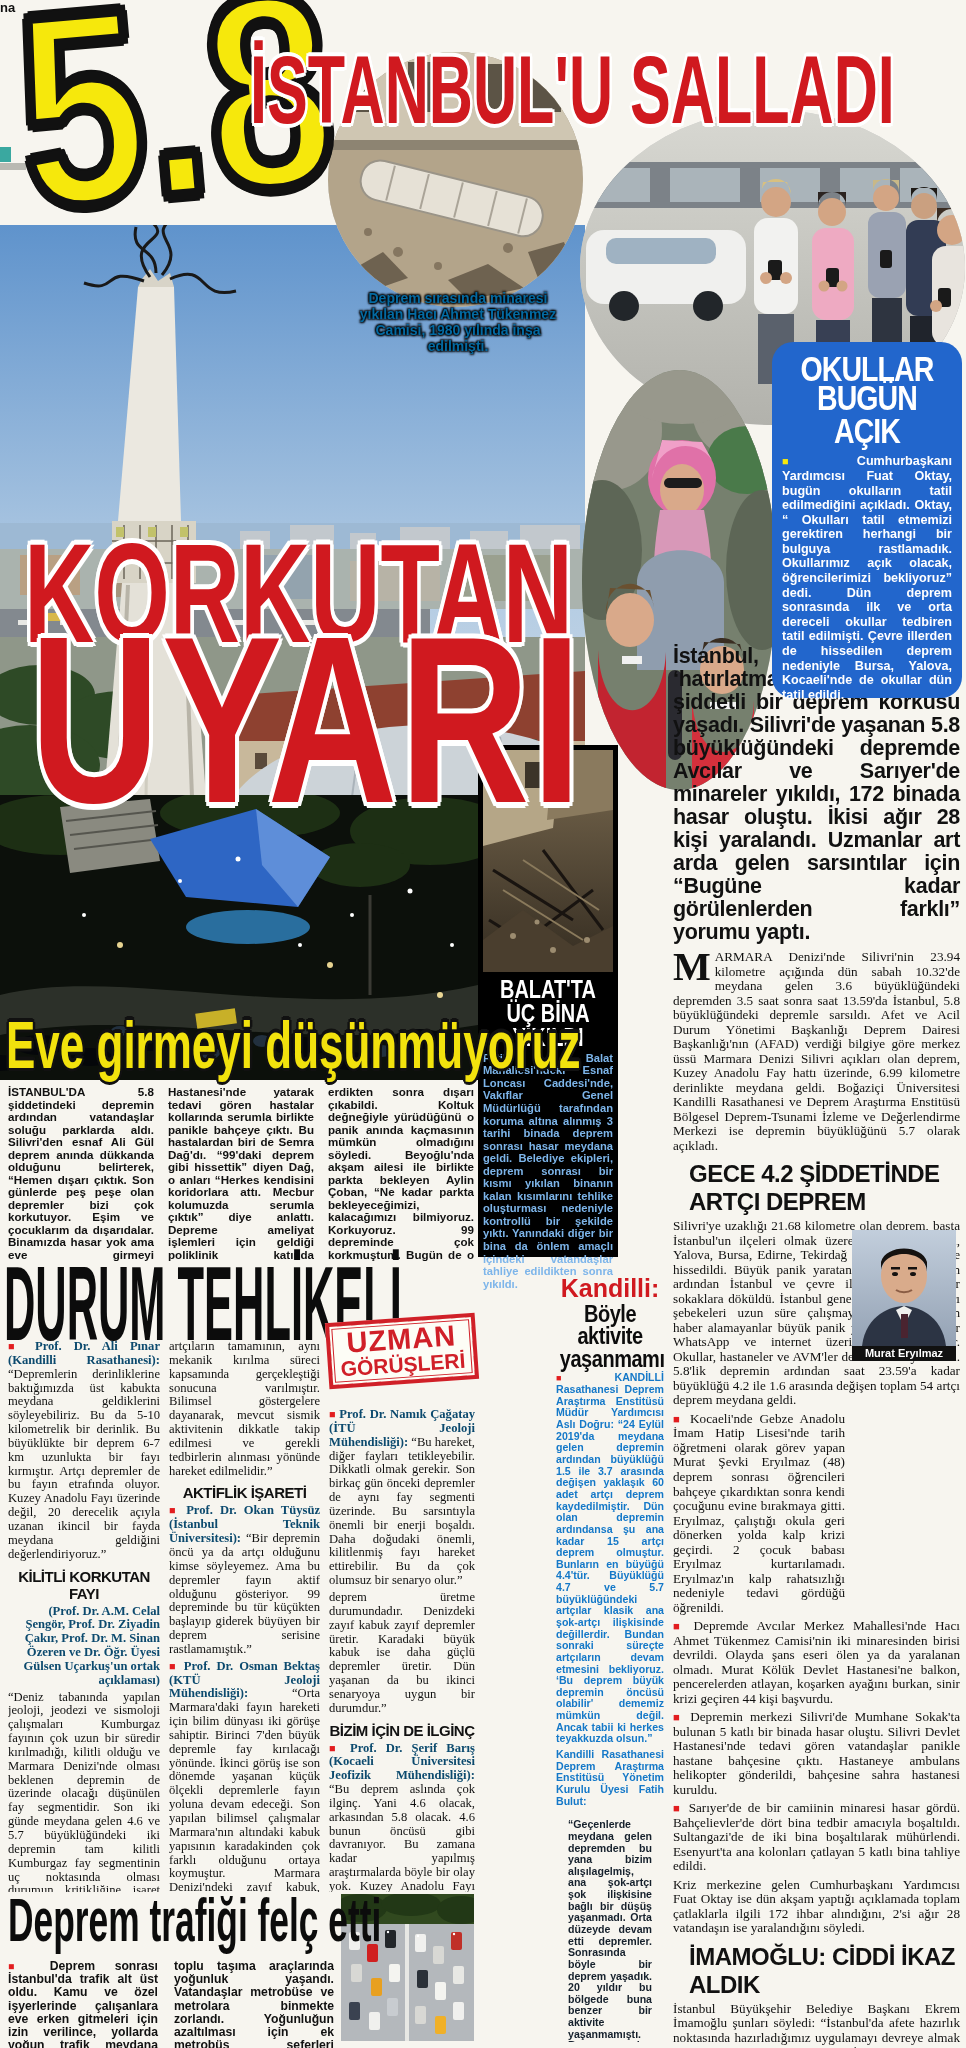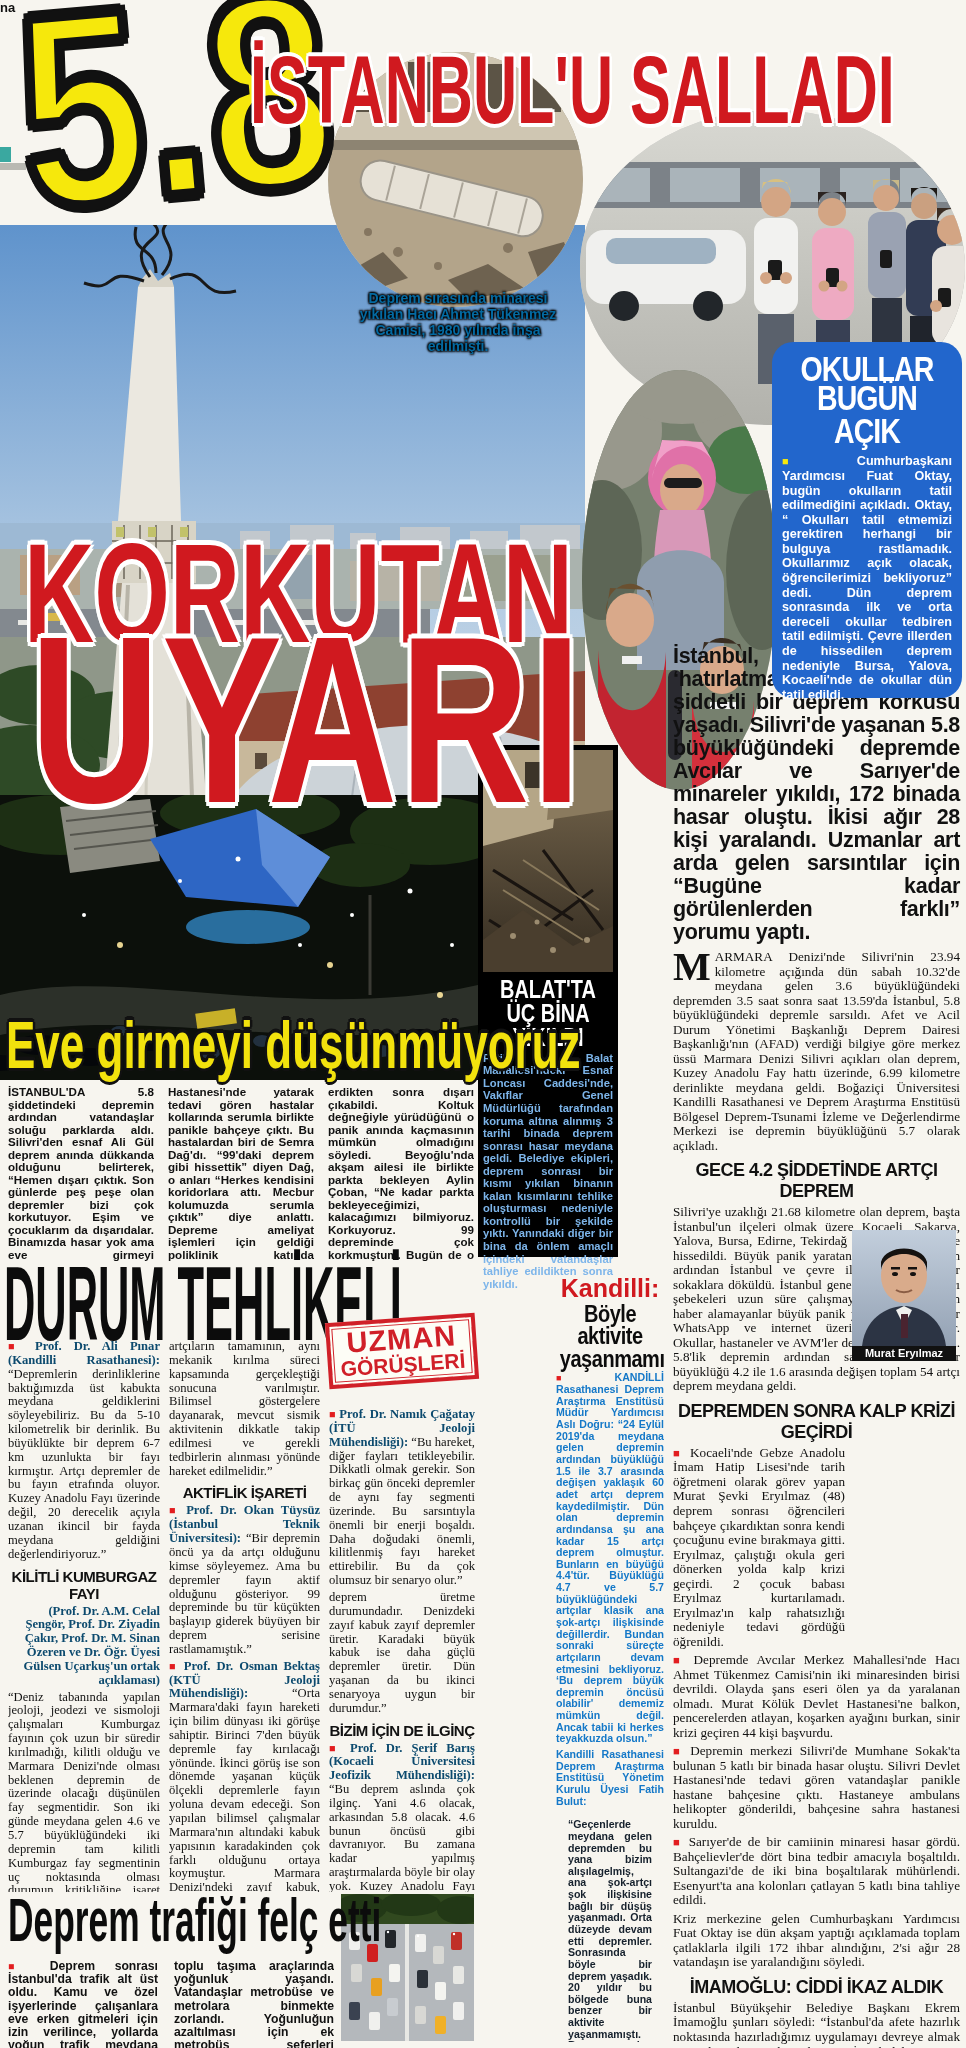--- a/index.html
+++ b/index.html
@@ -25,21 +25,21 @@
        text-shadow:3px 0 0 #111,-3px 0 0 #111,0 3px 0 #111,0 -3px 0 #111,
                    2px 2px 0 #111,-2px 2px 0 #111,2px -2px 0 #111,-2px -2px 0 #111;}
   .blackhead{font-weight:bold;color:#0c0c0c;white-space:nowrap;transform-origin:left top;}
   .h-durum{font-size:70px;transform:scale(.62,1.5);line-height:.8;}
   .h-traf{font-size:52px;transform:scale(.68,1.18);line-height:.85;}
   
   .serif{font-family:"Liberation Serif",serif;font-size:12.6px;line-height:1.1;text-align:justify;margin:0 0 3px 0;}
   .mserif{font-family:"Liberation Serif",serif;font-size:13.2px;line-height:1.1;text-align:justify;margin:0 0 4px 0;}
   .bsans{font-weight:bold;font-size:11.6px;line-height:1.08;text-align:justify;margin:0 0 3px 0;}
   .lead{font-weight:bold;font-size:21.5px;line-height:1.07;letter-spacing:-.3px;text-align:justify;margin:0 0 6px 0;}
-  .subhead{font-weight:bold;font-size:18px;letter-spacing:-.5px;text-align:center;margin:7px 0 3px 0;}
+  .subhead{font-weight:bold;font-size:24px;letter-spacing:-.5px;margin:7px 0 3px 16px;}
   .ssub{font-weight:bold;font-size:15px;letter-spacing:-.5px;text-align:center;margin:6px 0 3px 0;}
   .bname{color:#0c4a6e;font-weight:bold;}
   .rsq::before{content:"■ ";color:#e21d1f;font-size:.85em;}
   .ysq::before{content:"■ ";color:#f6e80c;font-size:.85em;}
   .dropcap{float:left;font-family:"Liberation Serif",serif;font-weight:bold;font-size:40px;line-height:30px;margin:2px 4px 0 0;}
   .capwhite{color:#0369a1;font-weight:bold;font-size:14px;line-height:1.15;text-align:center;
        text-shadow:1px 1px 2px #000,-1px -1px 2px #000,1px -1px 2px #000,-1px 1px 2px #000;}
   
   .okubox{background:#2266cc;color:#fff;padding:10px 10px 8px 10px;box-sizing:border-box;}
   .okutitle{font-weight:bold;font-size:31px;line-height:.95;text-align:center;letter-spacing:-1px;transform:scale(.92,1.15);transform-origin:center top;}
@@ -413,21 +413,20 @@
     <p class="bsans" style="width:146px;margin:0;">İSTANBUL'DA 5.8 şiddetindeki depremin ardından vatandaşlar soluğu parklarda aldı. Silivri'den esnaf Ali Gül deprem anında dükkanda olduğunu belirterek, “Hemen dışarı çıktık. Son günlerde peş peşe olan depremler bizi çok korkutuyor. Eşim ve çocuklarım da dışarıdalar. Binamızda hasar yok ama eve girmeyi düşünmüyoruz” dedi. Samatya'daki İstanbul Eğitim ve Araştırma</p>
     <p class="bsans" style="width:146px;margin:0;">Hastanesi'nde yatarak tedavi gören hastalar kollarında serumla birlikte panikle bahçeye çıktı. Bu hastalardan biri de Semra Dağ'dı. “99'daki deprem gibi hissettik” diyen Dağ, o anları “Herkes kendisini koridorlara attı. Mecbur kolumuzda serumla çıktık” diye anlattı. Depreme ameliyat işlemleri için geldiği poliklinik katında yakalanan 65 yaşındaki Nuriye Mandıracı ancak sarsıntı sona</p>
     <p class="bsans" style="width:146px;margin:0;">erdikten sonra dışarı çıkabildi. Koltuk değneğiyle yürüdüğünü o panik anında kaçmasının mümkün olmadığını söyledi. Beyoğlu'nda akşam ailesi ile birlikte parkta bekleyen Aylin Çoban, “Ne kadar parkta bekleyeceğimizi, kalacağımızı bilmiyoruz. Korkuyoruz. 99 depreminde çok korkmuştum. Bugün de o günü yaşıyormuş gibi hissettim. Beşik gibi sallandık” diye konuştu.</p>
   </div>
 
   <div class="abs" style="left:673px;top:645px;width:287px;">
     <p class="lead">İstanbul, salı günkü 4.6'lık ‘hatırlatma'dan sonra bu kez şiddetli bir deprem korkusu yaşadı. Silivri'de yaşanan 5.8 büyüklüğündeki depremde Avcılar ve Sarıyer'de minareler yıkıldı, 172 binada hasar oluştu. İkisi ağır 28 kişi yaralandı. Uzmanlar art arda gelen sarsıntılar için “Bugüne kadar görülenlerden farklı” yorumu yaptı.</p>
     <p class="mserif"><span class="dropcap">M</span><span>ARMARA Denizi'nde Silivri'nin 23.94 kilometre açığında dün sabah 10.32'de meydana gelen 3.6 büyüklüğündeki depremden 3.5 saat sonra saat 13.59'da İstanbul, 5.8 büyüklüğündeki depremle sarsıldı. Afet ve Acil Durum Yönetimi Başkanlığı Deprem Dairesi Başkanlığı'nın (AFAD) verdiği bilgiye göre merkez üssü Marmara Denizi Silivri açıkları olan deprem, Kuzey Anadolu Fay hattı üzerinde, 6.99 kilometre derinlikte meydana geldi. Boğaziçi Üniversitesi Kandilli Rasathanesi ve Deprem Araştırma Enstitüsü Bölgesel Deprem-Tsunami İzleme ve Değerlendirme Merkezi ise depremin büyüklüğünü 5.7 olarak açıkladı.</span></p>
     <div class="subhead">GECE 4.2 ŞİDDETİNDE ARTÇI DEPREM</div>
     <p class="mserif">Silivri'ye uzaklığı 21.68 kilometre olan deprem, başta İstanbul'un ilçeleri olmak üzere Kocaeli, Sakarya, Yalova, Bursa, Edirne, Tekirdağ ve Kırklareli'nde de hissedildi. Büyük panik yaratan şiddetli sarsıntının ardından İstanbul ve çevre illerdeki vatandaşlar sokaklara döküldü. İstanbul genelinde cep telefonları şebekeleri uzun süre çalışmayınca yakınlarından haber alamayanlar büyük panik yaşadı. İstanbullular WhatsApp ve internet üzerinden haberleştiler. Okullar, hastaneler ve AVM'ler de hızla tahliye edildi. 5.8'lik depremin ardından saat 23.59'a kadar büyüklüğü 4.2 ile 1.6 arasında değişen toplam 54 artçı deprem meydana geldi.</p>
-    <div class="subhead">DEPREMDEN SONRA KALP KRİZİ GEÇİRDİ</div>
     <p class="mserif rsq" style="width:172px;">Kocaeli'nde Gebze Anadolu İmam Hatip Lisesi'nde tarih öğretmeni olarak görev yapan Murat Şevki Eryılmaz (48) deprem sonrası öğrencileri bahçeye çıkardıktan sonra kendi çocuğunu evine bırakmaya gitti. Eryılmaz, çalıştığı okula geri dönerken yolda kalp krizi geçirdi. 2 çocuk babası Eryılmaz kurtarılamadı. Eryılmaz'ın kalp rahatsızlığı nedeniyle tedavi gördüğü öğrenildi.</p>
     <p class="mserif rsq">Depremde Avcılar Merkez Mahallesi'nde Hacı Ahmet Tükenmez Camisi'nin iki minaresinden birisi devrildi. Olayda şans eseri ölen ya da yaralanan olmadı. Murat Kölük Devlet Hastanesi'ne balkon, pencerelerden atlayan, koşarken ayağını burkan, sinir krizi geçiren 44 kişi başvurdu.</p>
     <p class="mserif rsq">Depremin merkezi Silivri'de Mumhane Sokak'ta bulunan 5 katlı bir binada hasar oluştu. Silivri Devlet Hastanesi'nde tedavi gören vatandaşlar panikle hastane bahçesine çıktı. Hastaneye ambulans helikopter gönderildi, bahçesine sahra hastanesi kuruldu.</p>
     <p class="mserif rsq">Sarıyer'de de bir camiinin minaresi hasar gördü. Bahçelievler'de dört bina tedbir amacıyla boşaltıldı. Sultangazi'de de iki bina boşaltılarak mühürlendi. Esenyurt'ta ana kolonları çatlayan 5 katlı bina tahliye edildi.</p>
     <p class="mserif">Kriz merkezine gelen Cumhurbaşkanı Yardımcısı Fuat Oktay ise dün akşam yaptığı açıklamada toplam çatlaklarla ilgili 172 ihbar alındığını, 2'si ağır 28 vatandaşın ise yaralandığını söyledi.</p>
     <div class="subhead">İMAMOĞLU: CİDDİ İKAZ ALDIK</div>
     <p class="mserif">İstanbul Büyükşehir Belediye Başkanı Ekrem İmamoğlu şunları söyledi: “İstanbul'da afete hazırlık noktasında hazırladığımız uygulamayı devreye almak için çalışmalarımız bitmek üzere. İstanbul'da yeni 859 deprem toplanma yeri tespit ettik. Bu konuda hazır olanlar var, olmayanlar var. Bunların hazırlık çalışmalarını yapacağız. Bugün ciddi bir ikaz almış durumundayız. Bu ikazı milletçe değerlendirmekle mesuluz. Sevinçliyiz ki can kaybımız yok, ciddi yaralanma ihbarı yok.”</p>
 
   </div>
 
@@ -460,21 +459,21 @@
 
   <div class="abs blackhead h-durum" style="left:4px;top:1262px;z-index:6;">DURUM TEHLİKELİ</div>
 
   <div class="abs stamp" style="left:327px;top:1318px;width:138px;">
     <div class="l1">UZMAN</div>
     <div class="l2">GÖRÜŞLERİ</div>
   </div>
 
   <div class="abs" style="left:8px;top:1340px;width:152px;height:552px;overflow:hidden;">
     <p class="serif"><span class="bname rsq">Prof. Dr. Ali Pınar (Kandilli Rasathanesi):</span> <span>“Depremlerin derinliklerine baktığımızda üst kabukta meydana geldiklerini söyleyebiliriz. Bu da 5-10 kilometrelik bir derinlik. Bu büyüklükte bir deprem 6-7 km uzunlukta bir fayı kırmıştır. Artçı depremler de bu fayın etrafında oluyor. Kuzey Anadolu Fayı üzerinde değil, 20 derecelik açıyla uzanan ikincil bir fayda meydana geldiğini değerlendiriyoruz.”</span></p>
-    <div class="ssub">KİLİTLİ KUMBURGAZ FAYI</div>
+    <div class="ssub">KİLİTLİ KORKUTAN FAYI</div>
     <p class="serif bname" style="text-align:right;">(Prof. Dr. A.M. Celal Şengör, Prof. Dr. Ziyadin Çakır, Prof. Dr. M. Sinan Özeren ve Dr. Öğr. Üyesi Gülsen Uçarkuş'un ortak açıklaması)</p>
     <p class="serif">“Deniz tabanında yapılan jeoloji, jeodezi ve sismoloji çalışmaları Kumburgaz fayının çok uzun bir süredir kırılmadığı, kilitli olduğu ve Marmara Denizi'nde olması beklenen depremin de üzerinde olacağı düşünülen fay segmentidir. Son iki günde meydana gelen 4.6 ve 5.7 büyüklüğündeki iki depremin tam kilitli Kumburgaz fay segmentinin uç noktasında olması durumun kritikliğine işaret etmektedir. Sismoloji verilerine dayanarak, söz konusu iki deprem ve bunların arasında gerçekleşen</p>
   </div>
 
   <div class="abs" style="left:169px;top:1340px;width:151px;height:552px;overflow:hidden;">
     <p class="serif">artçıların tamamının, aynı mekanik kırılma süreci kapsamında gerçekleştiği sonucuna varılmıştır. Bilimsel göstergelere dayanarak, mevcut sismik aktivitenin dikkatle takip edilmesi ve gerekli tedbirlerin alınması yönünde hareket edilmelidir.”</p>
     <div class="ssub">AKTİFLİK İŞARETİ</div>
     <p class="serif"><span class="bname rsq">Prof. Dr. Okan Tüysüz (İstanbul Teknik Üniversitesi):</span> <span>“Bir depremin öncü ya da artçı olduğunu kimse söyleyemez. Ama bu depremler fayın aktif olduğunu gösteriyor. 99 depreminde bu tür küçükten başlayıp giderek büyüyen bir deprem serisine rastlamamıştık.”</span></p>
     <p class="serif"><span class="bname rsq">Prof. Dr. Osman Bektaş (KTÜ Jeoloji Mühendisliği):</span> <span>“Orta Marmara'daki fayın hareketi için bilim dünyası iki görüşe sahiptir. Birinci 7'den büyük depremle fay kırılacağı yönünde. İkinci görüş ise son dönemde yaşanan küçük ölçekli depremlerle fayın yoluna devam edeceği. Son yapılan bilimsel çalışmalar Marmara'nın altındaki kabuk yapısının karadakinden çok farklı olduğunu ortaya koymuştur. Marmara Denizi'ndeki zayıf kabuk, karadaki güçlü kabuktan daha farklı bir</span></p>
   </div>

